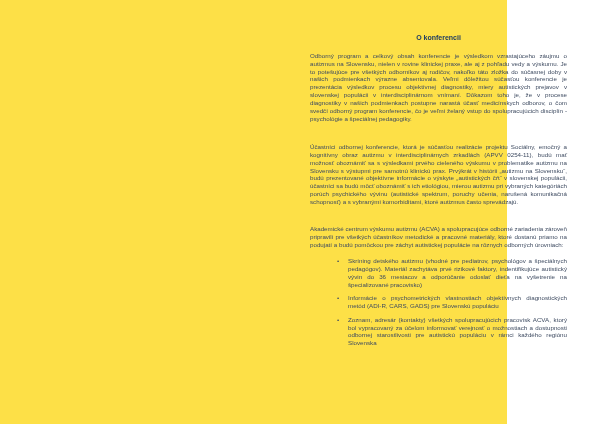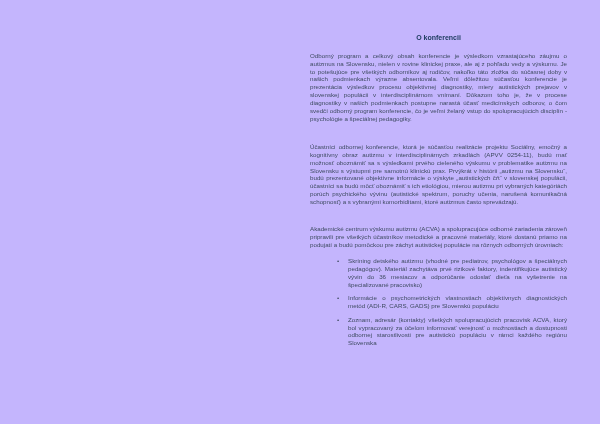--- a/index.html
+++ b/index.html
@@ -4,22 +4,22 @@
 <style>
   * { margin: 0; padding: 0; box-sizing: border-box; }
   html, body {
     width: 600px; height: 424px;
     background: #ffffff;
     overflow: hidden;
     font-family: "Liberation Sans", sans-serif;
   }
   .page {
     position: relative;
-    width: 600px; height: 424px;
-    background: #c4b5fd;
+    width: 507px; height: 424px;
+    background: #fde047;
   }
   
   .doc-column {
     position: absolute;
     left: 310px; top: 30px;
     width: 514px;
     transform: scale(0.5);
     transform-origin: top left;
     color: #3e4b61;
     font-size: 12.4px;

